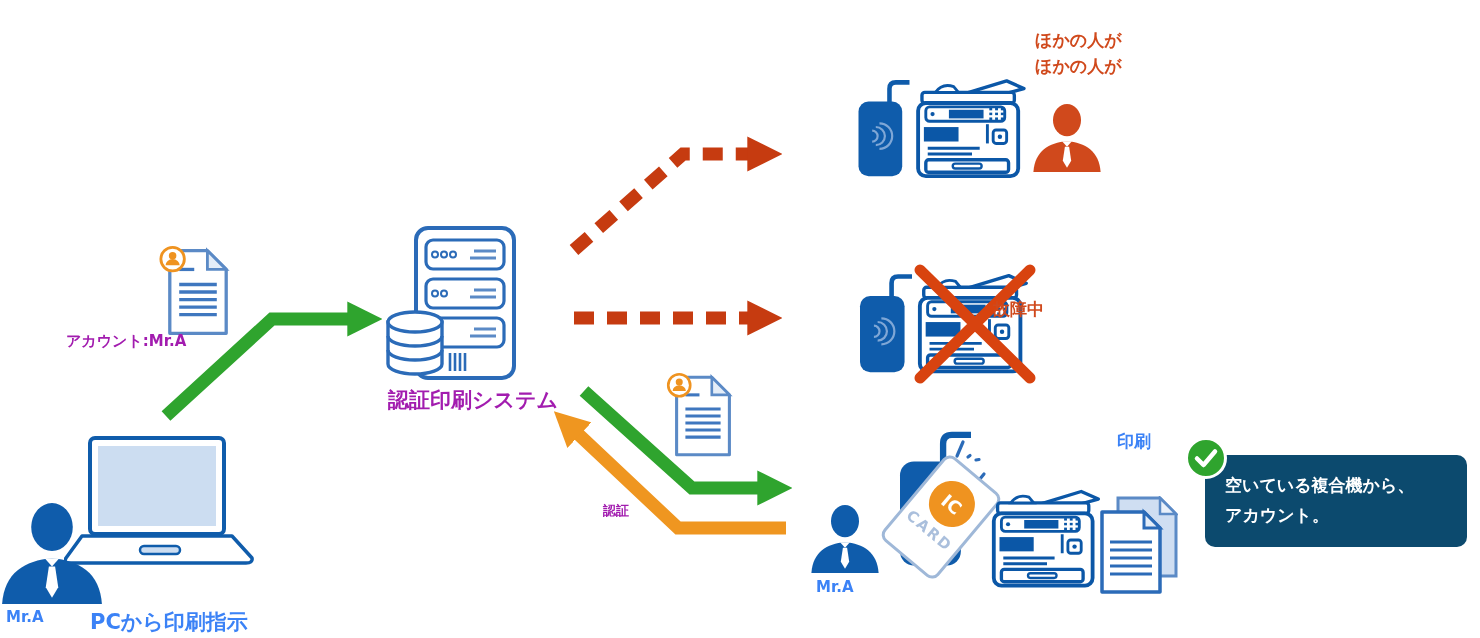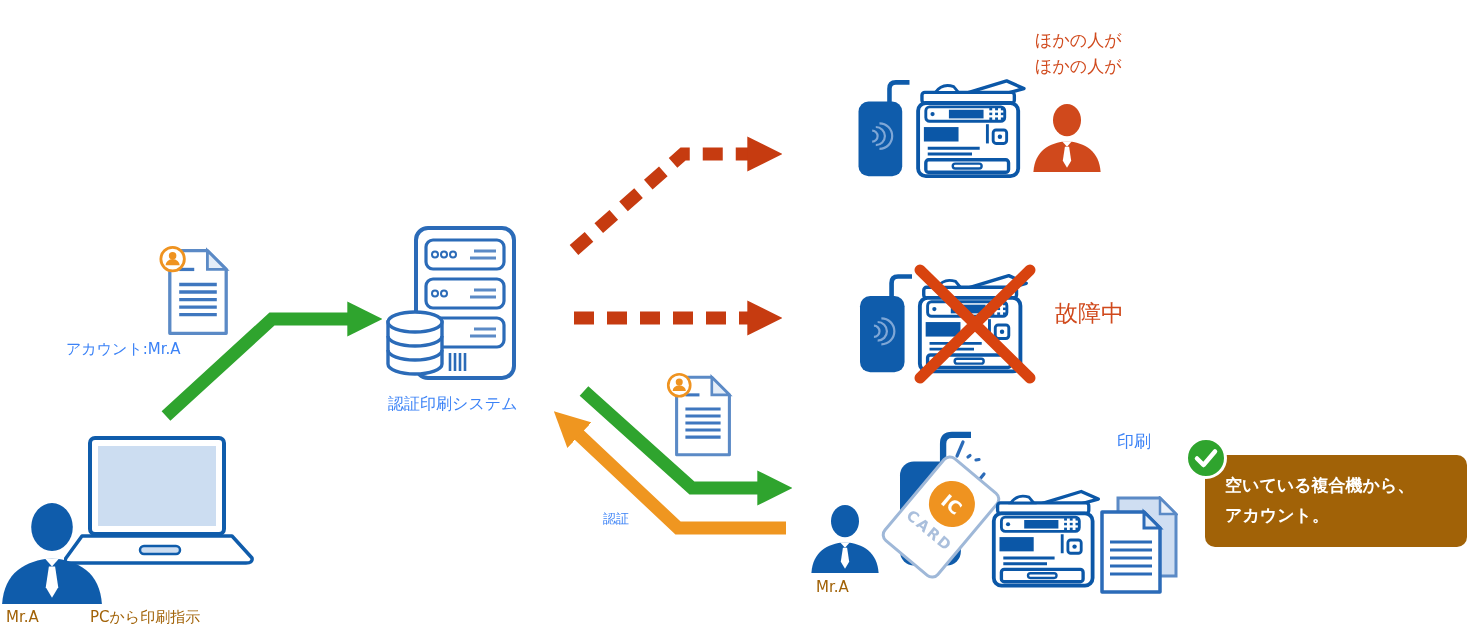--- a/index.html
+++ b/index.html
@@ -1,27 +1,27 @@
 <!DOCTYPE html>
 <html><head>
 <meta charset="utf-8">
 <style>
   html,body{margin:0;padding:0;background:#fff;}
   #canvas{
     position:relative;width:1480px;height:638px;background:#fff;overflow:hidden;
     font-family:"DejaVu Sans","Liberation Sans",sans-serif;
   }
   .abs{position:absolute;}
-  .lbl{font-weight:normal;white-space:nowrap;}
-  .lbl-blue{color:#3b82f6;margin-top:8px;}
-  .lbl-dark{color:#a16207;}
+  .lbl{font-weight:bold;white-space:nowrap;}
+  .lbl-blue{color:#a21caf;}
+  .lbl-dark{color:#3b82f6;}
   .lbl-red{color:#d0491c;}
   .lbl-green{color:#3b82f6;}
   .callout{
-    background:#a16207;color:#fff;border-radius:10px;
+    background:#0c4a6e;color:#fff;border-radius:10px;
     padding:16px 20px;font-weight:bold;font-size:17px;line-height:1.75;
   }
   .ic-card{
     background:#fff;border:3px solid #9fb8d8;border-radius:9px;
     transform:rotate(40deg);transform-origin:50% 50%;
     display:flex;flex-direction:column;align-items:center;
   }
   .ic-circle{
     width:46px;height:46px;border-radius:50%;background:#ef9320;
     color:#fff;font-weight:bold;font-size:18px;
@@ -184,31 +184,31 @@
     <polyline points="786,528 678,528 576,432" fill="none" stroke="#ef9620" stroke-width="13" marker-end="url(#ah-orange)"></polyline>
   </svg>
 
   <svg class="abs" style="left:64px;top:436px" width="192" height="140">
       <use href="#sym-laptop"></use>
     </svg>
   <svg class="abs" style="left:0;top:500px;color:#0f5cab" width="104" height="104">
       <use href="#sym-person"></use>
     </svg>
   <div class="abs lbl lbl-dark" style="left:6px;top:608px;font-size:15px">Mr.A</div>
-  <div class="abs lbl lbl-dark" style="left:90px;top:608px;font-size:15px">PCから印刷指示</div>
+  <div class="abs lbl lbl-dark" style="left:90px;top:608px;font-size:21px">PCから印刷指示</div>
 
   <svg class="abs" style="left:158px;top:245px" width="80" height="94">
       <use href="#sym-docbadge"></use>
     </svg>
   <div class="abs lbl lbl-blue" style="left:66px;top:332px;font-size:15px">アカウント:Mr.A</div>
 
   <svg class="abs" style="left:386px;top:226px" width="132" height="158">
       <use href="#sym-server"></use>
     </svg>
-  <div class="abs lbl lbl-blue" style="left:388px;top:386px;font-size:16px">認証印刷システム</div>
+  <div class="abs lbl lbl-blue" style="left:388px;top:386px;font-size:21px">認証印刷システム</div>
 
   <svg class="abs" style="left:666px;top:372px" width="74" height="88">
       <use href="#sym-docbadge"></use>
     </svg>
   <div class="abs lbl lbl-blue" style="left:603px;top:502px;font-size:13px">認証</div>
 
   <svg class="abs" style="left:856px;top:76px;color:#0f5cab" width="56" height="102">
       <use href="#sym-reader"></use>
     </svg>
   <svg class="abs" style="left:914px;top:78px;color:#0b57a7" width="116" height="102" preserveAspectRatio="none">
@@ -224,21 +224,21 @@
 
   <svg class="abs" style="left:858px;top:270px;color:#0f5cab" width="56" height="104">
       <use href="#sym-reader"></use>
     </svg>
   <svg class="abs" style="left:916px;top:272px;color:#0b57a7" width="116" height="104" preserveAspectRatio="none">
       <use href="#sym-printer"></use>
     </svg>
   <svg class="abs" style="left:912px;top:264px" width="126" height="120" viewBox="0 0 126 120">
     <path d="M8,6 L118,114 M118,6 L8,114" stroke="#d8430f" stroke-width="11" stroke-linecap="round" fill="none"></path>
   </svg>
-  <div class="abs lbl lbl-red" style="left:1055px;top:298px;font-size:23px">故障中</div>
+  <div class="abs lbl lbl-red" style="left:993px;top:298px;font-size:17px">故障中</div>
 
   <svg class="abs" style="left:810px;top:498px;color:#0f5cab" width="70" height="80" preserveAspectRatio="none">
       <use href="#sym-person"></use>
     </svg>
   <div class="abs lbl lbl-dark" style="left:816px;top:578px;font-size:15px">Mr.A</div>
   <svg class="abs" style="left:878px;top:426px;color:#0f5cab" width="115" height="142" preserveAspectRatio="none">
       <use href="#sym-reader"></use>
     </svg>
   <svg class="abs" style="left:938px;top:436px" width="56" height="62">
       <use href="#sym-tap"></use>

